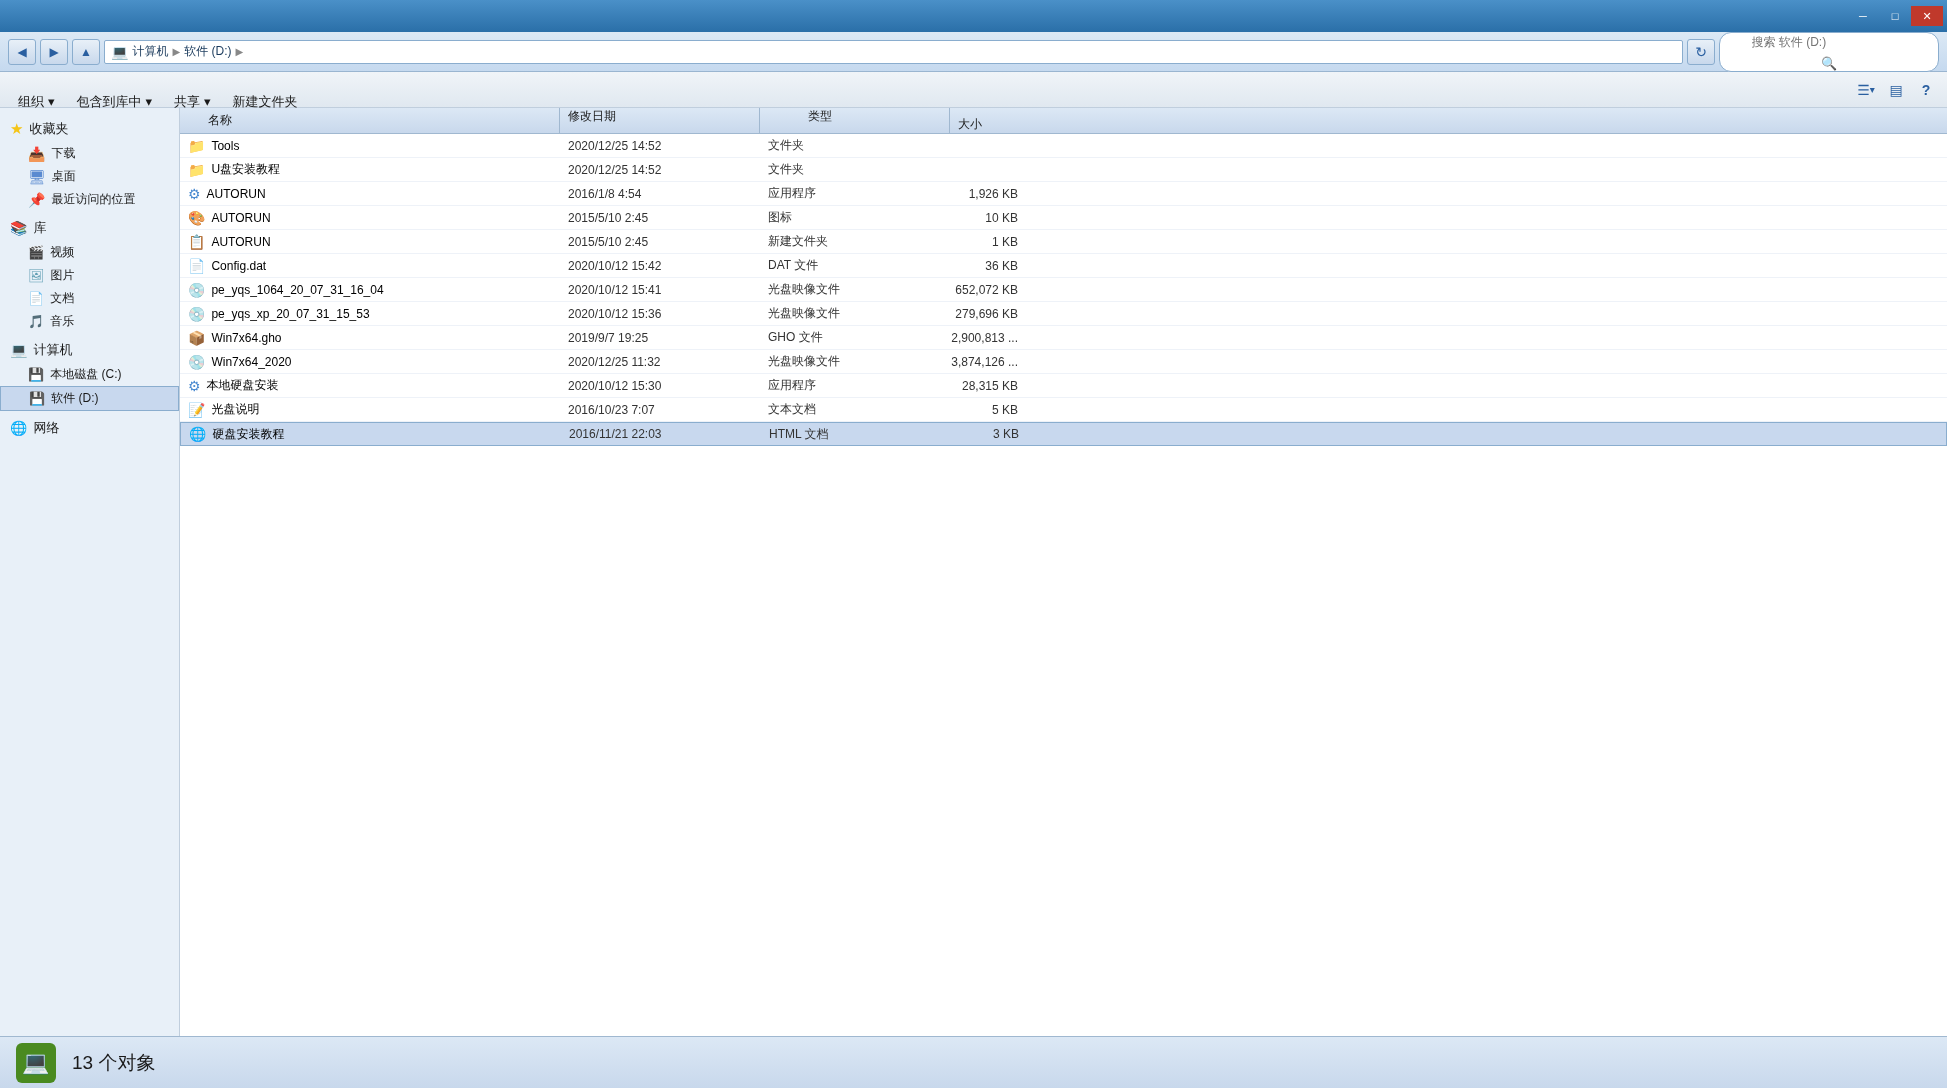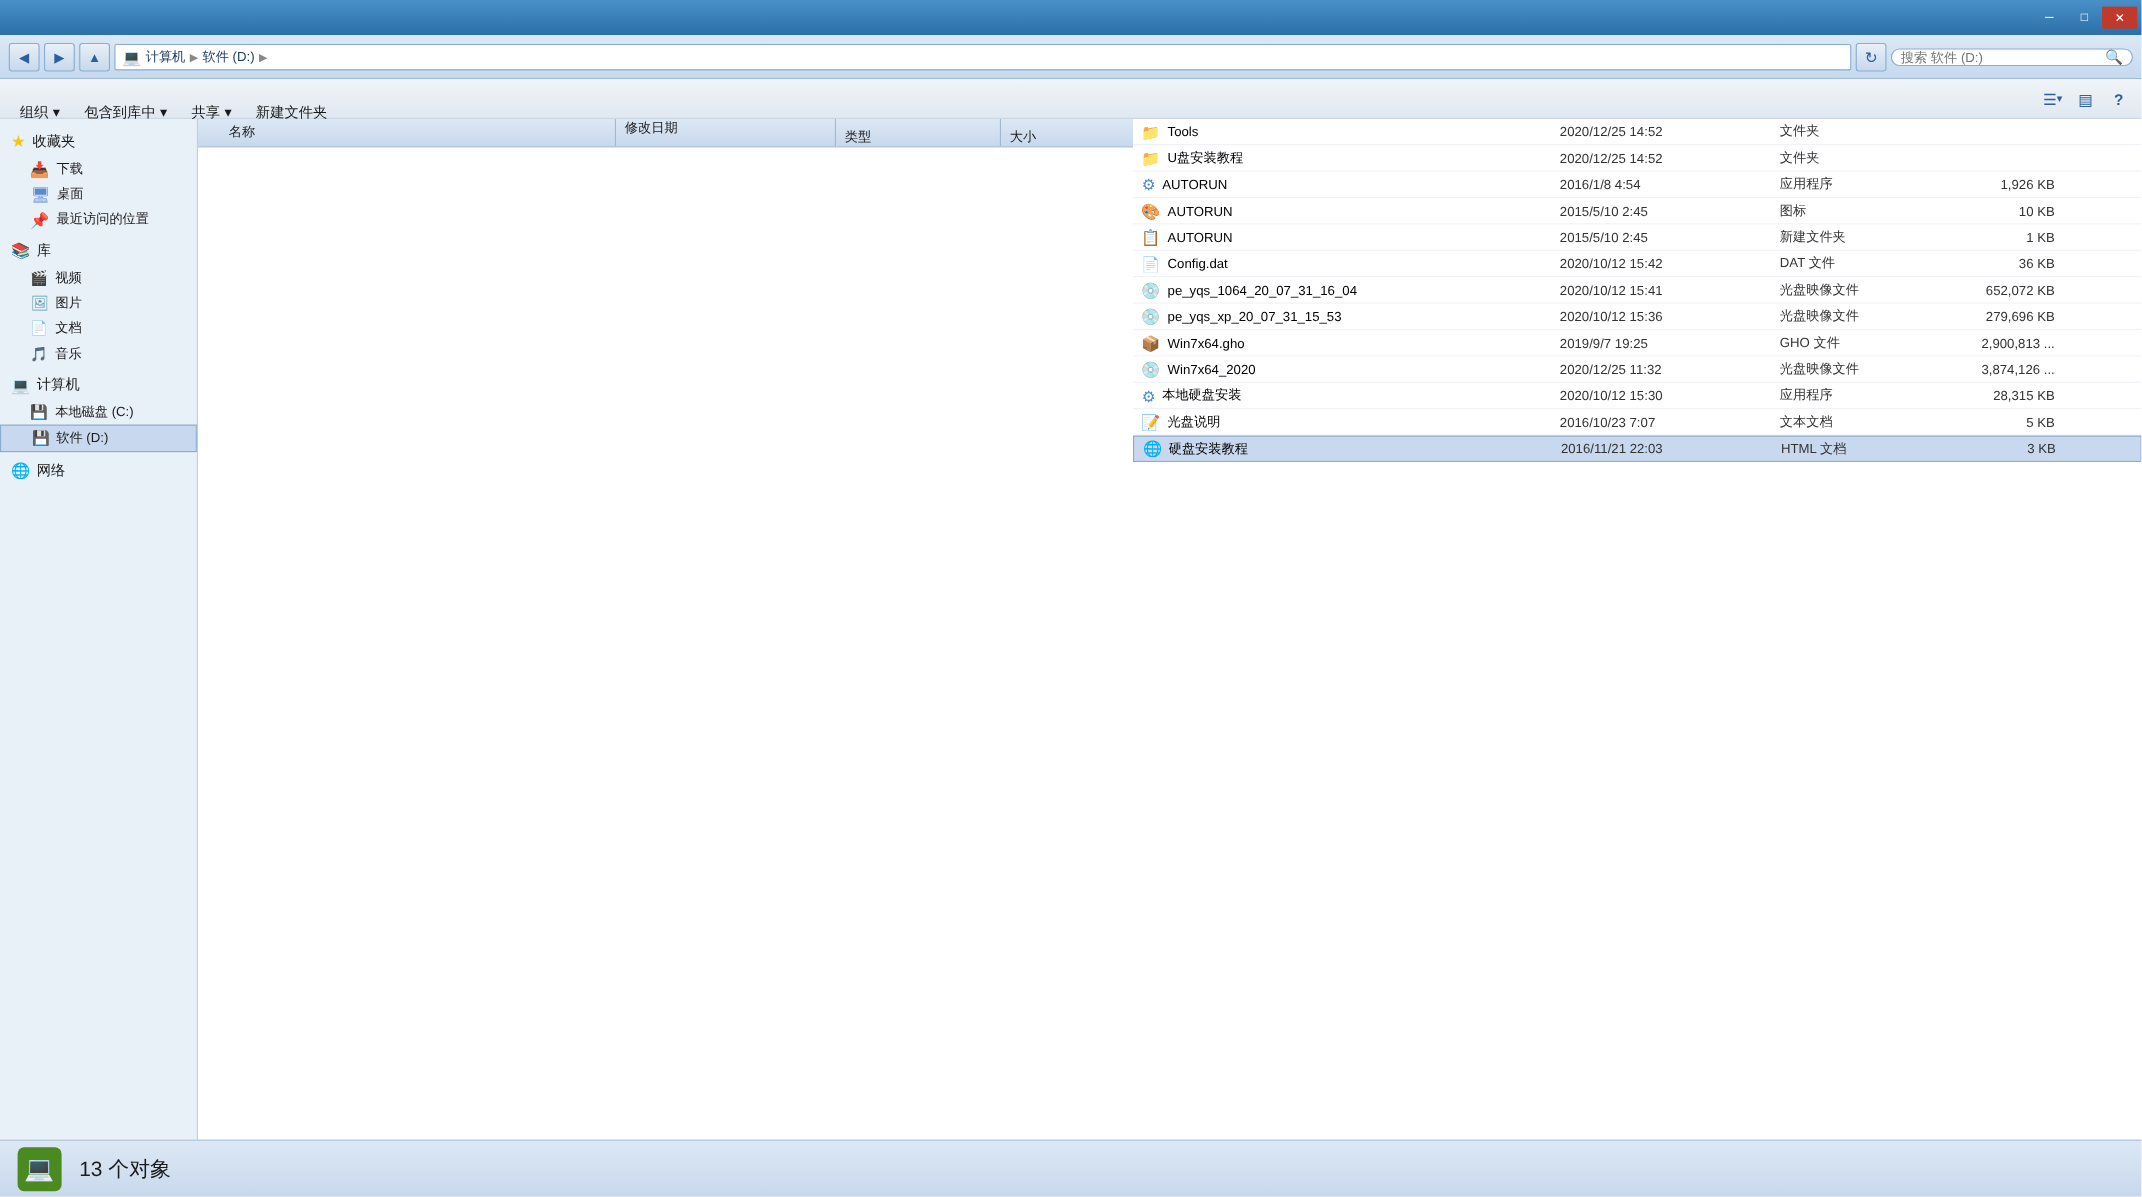--- a/index.html
+++ b/index.html
@@ -84,28 +84,29 @@
       border-radius: 3px;
       cursor: pointer;
       display: flex;
       align-items: center;
       justify-content: center;
       color: #2a5fa0;
       font-size: 14px;
     }
     .search-box {
       width: 220px;
-      height: 16px;
+      height: 40px;
       background: white;
       border: 1px solid #8aadce;
       border-radius: 12px;
       display: flex;
       align-items: center;
       padding: 0 8px;
       gap: 4px;
+      flex-direction: column;
     }
     .search-input {
       border: none;
       outline: none;
       font-size: 12px;
       color: #888;
       flex: 1;
       background: transparent;
     }
     .search-icon-btn {
@@ -191,20 +192,21 @@
     .sidebar-item.selected {
       background: #c8d8ee;
       border: 1px solid #8aadce;
     }
     .icon-star { color: #f5c518; font-size: 15px; }
 
     
     .file-area {
       flex: 1;
       display: flex;
+      flex-direction: column;
       overflow: hidden;
     }
     .column-header {
       display: flex;
       height: 26px;
       background: linear-gradient(to bottom, #dce8f5, #c8d8ec);
       border-bottom: 1px solid #a0b8d0;
       align-items: center;
       font-size: 12px;
       color: #1a1a1a;
@@ -227,22 +229,23 @@
       display: flex;
       align-items: flex-start;
       cursor: pointer;
     }
     .col-type {
       width: 150px;
       padding-left: 8px;
       border-right: 1px solid #a0b8d0;
       height: 100%;
       display: flex;
-      align-items: flex-end;
-      cursor: pointer;
+      align-items: flex-start;
+      cursor: pointer;
+      margin-left: 40px;
     }
     .col-size {
       width: 120px;
       padding-left: 8px;
       height: 100%;
       display: flex;
       align-items: flex-end;
       cursor: pointer;
     }
 

